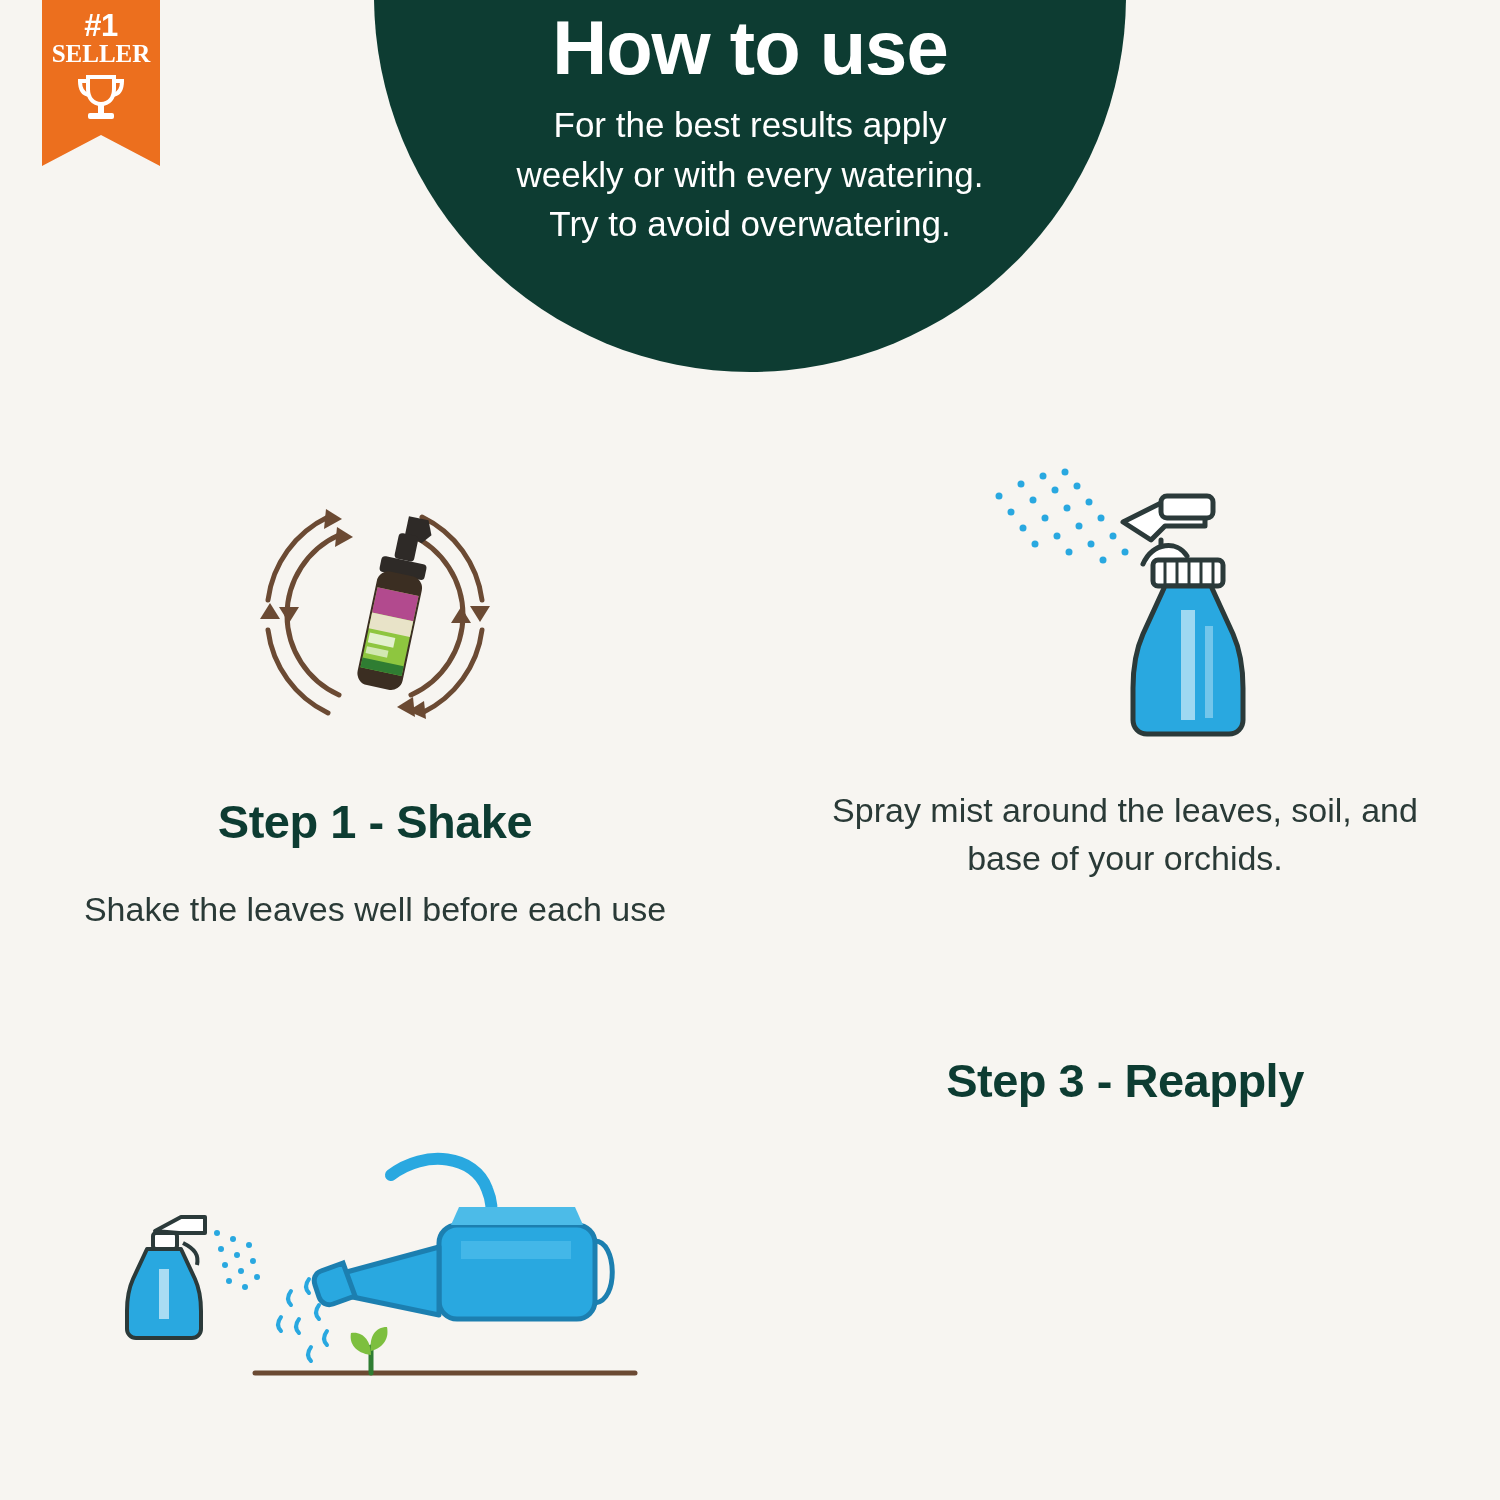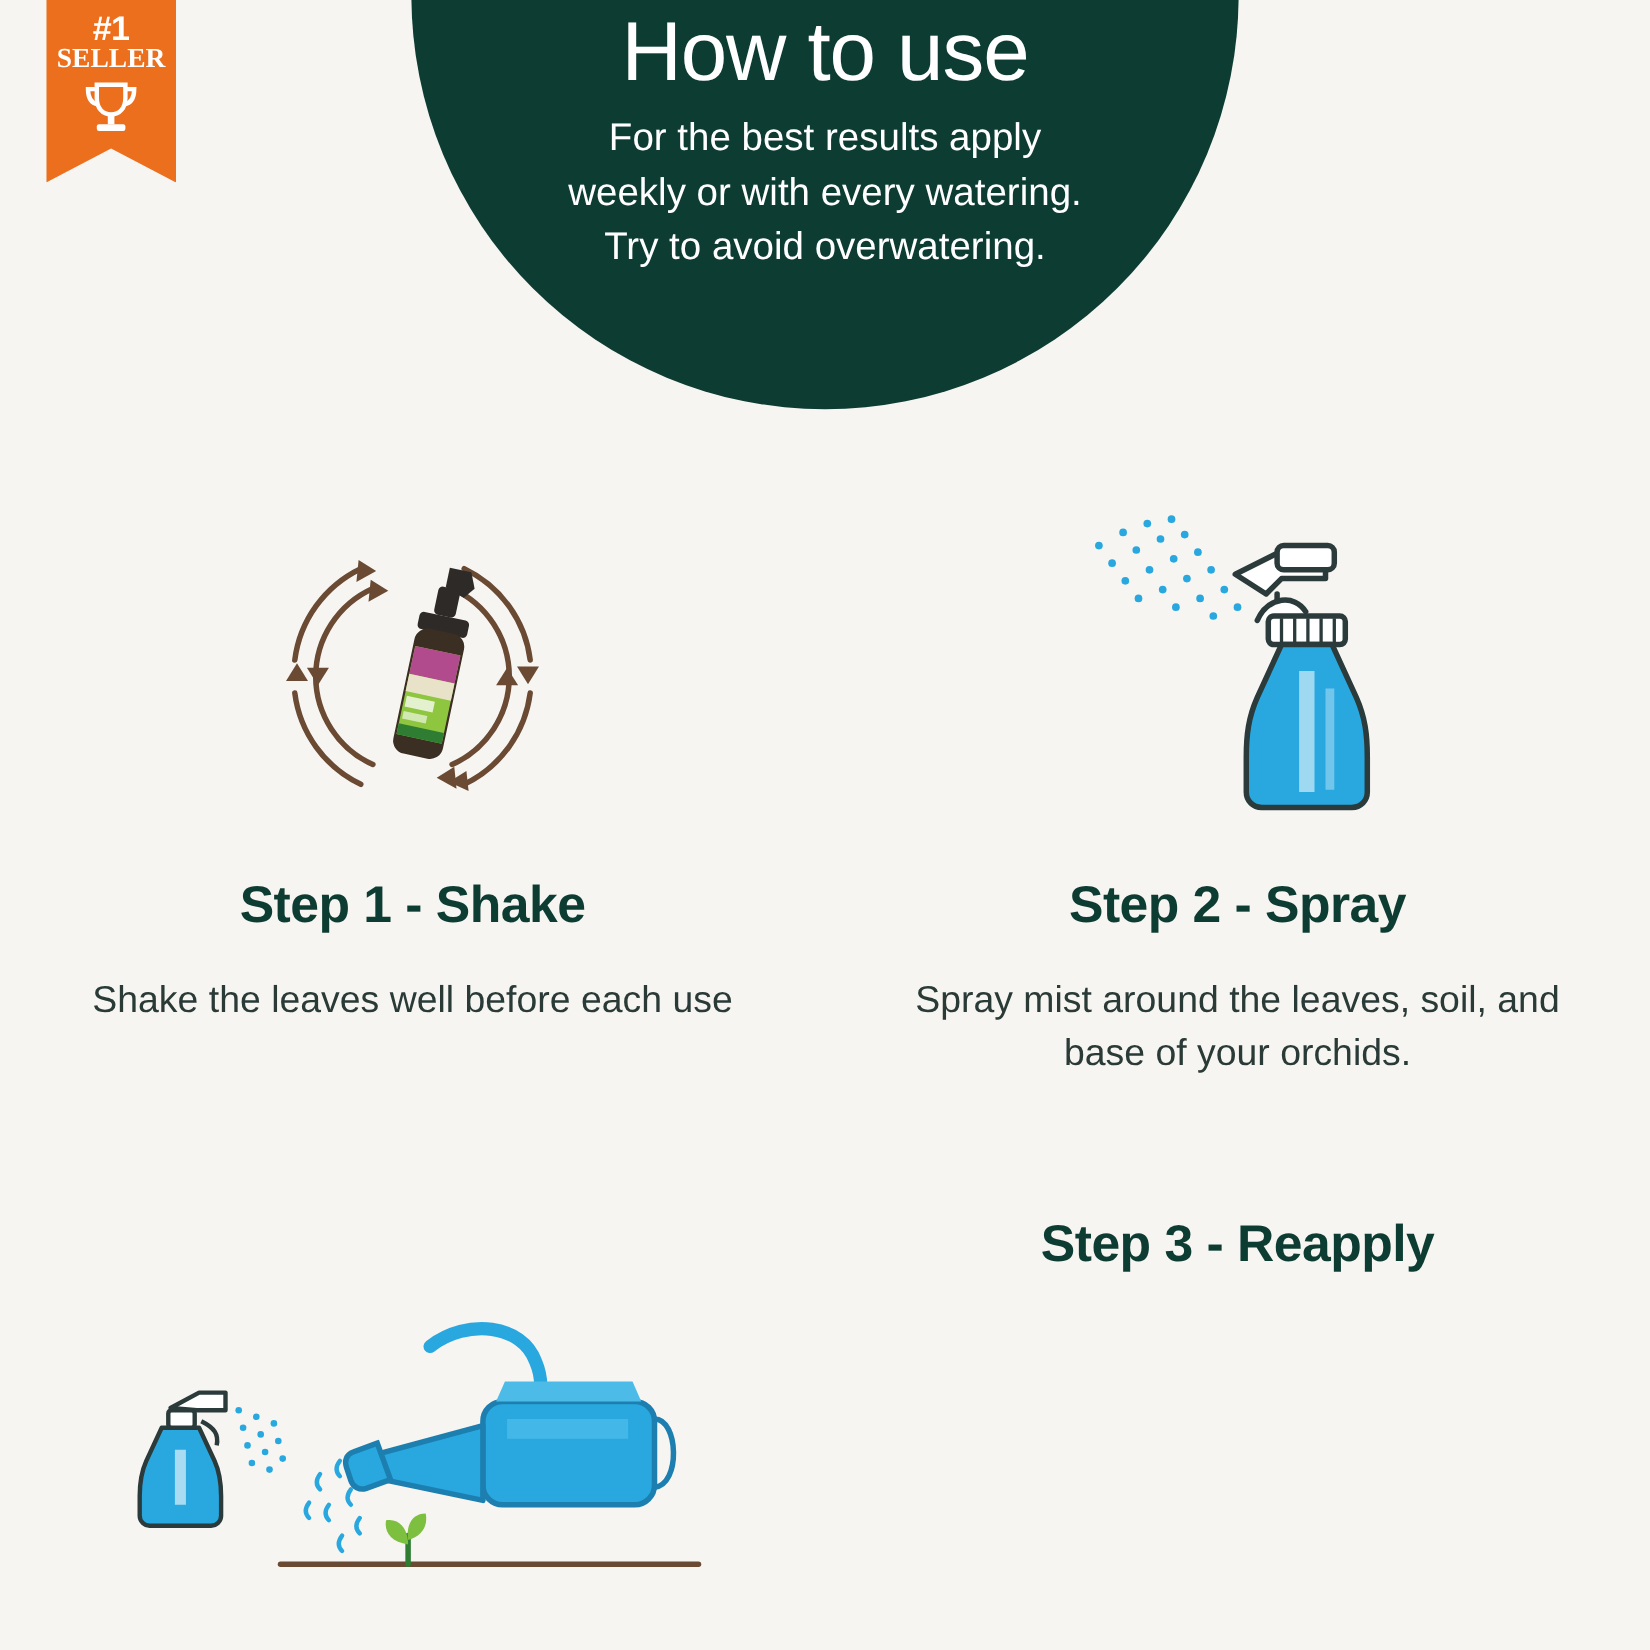--- a/index.html
+++ b/index.html
@@ -24,21 +24,21 @@
     height: 632px;
     background: #0d3c32;
     border-radius: 0 0 376px 376px;
     color: #ffffff;
     text-align: center;
     box-sizing: border-box;
     padding: 270px 60px 0 60px;
   }
   .hero-title {
     font-size: 76px;
-    font-weight: normal;
+    font-weight: bold;
     letter-spacing: -1px;
     line-height: 1;
     margin: 0 0 14px 0;
   }
   .hero-sub {
     font-size: 35px;
     line-height: 1.42;
     font-weight: 400;
     margin: 0 auto;
     max-width: 500px;
@@ -238,21 +238,20 @@
             <line x1="224" y1="102" x2="224" y2="124"></line>
             <line x1="236" y1="102" x2="236" y2="124"></line>
             <line x1="248" y1="102" x2="248" y2="124"></line>
           </g>
 
           <path d="M200 126 l46 0 l22 48 c8 18 10 34 10 54 l0 32 c0 8 -6 14 -14 14 l-82 0 c-8 0 -14 -6 -14 -14 l0 -32 c0 -20 2 -36 10 -54 z" fill="#29a8e0" stroke="#2b3a3a" stroke-width="5" stroke-linejoin="round"></path>
           <path d="M216 150 l14 0 l0 110 l-14 0 z" fill="#ffffff" opacity="0.55"></path>
           <path d="M240 166 l8 0 l0 92 l-8 0 z" fill="#ffffff" opacity="0.35"></path>
         </svg>
       </div>
-      <div class="step-title">Step 2 - Spray</div>
       <div class="step-body">Spray mist around the leaves, soil, and base of your orchids.</div>
     </div>
   </div>
 
   <div class="row row2">
     <div class="cell cell-art">
       <div class="art" style="height:260px;">
         <svg width="560" height="260" viewBox="0 0 560 260">
 
           <g stroke="#2b3a3a" stroke-width="4" stroke-linejoin="round" fill="#ffffff">

